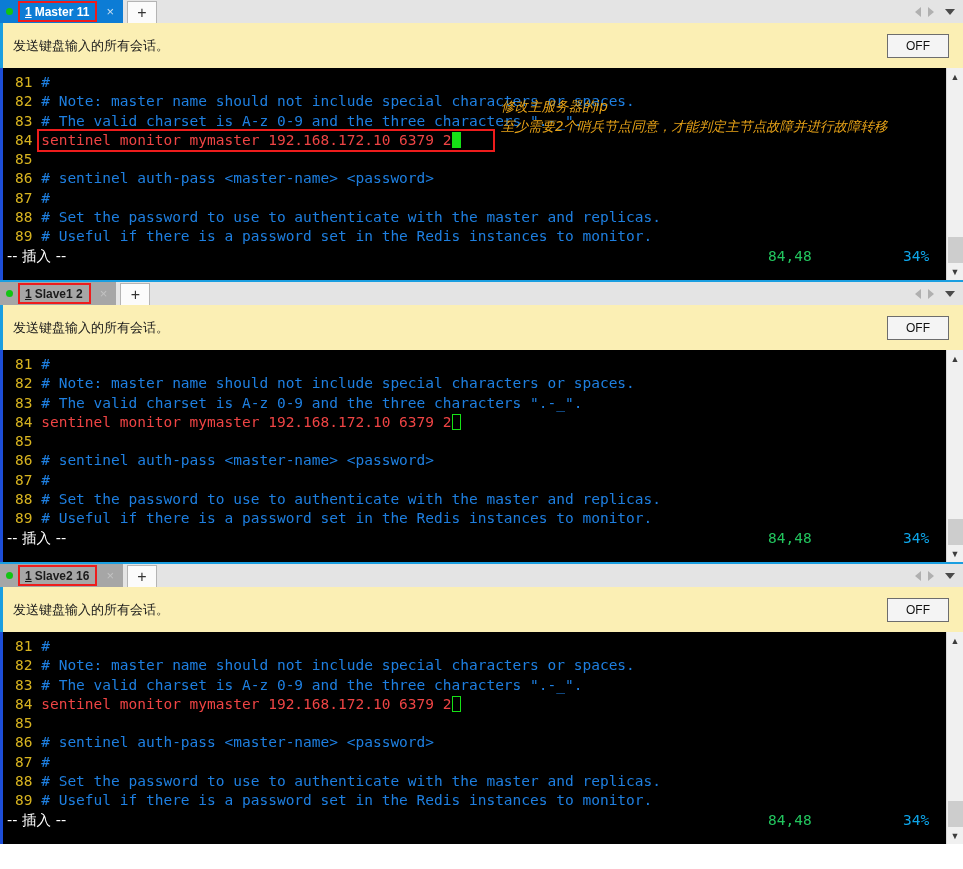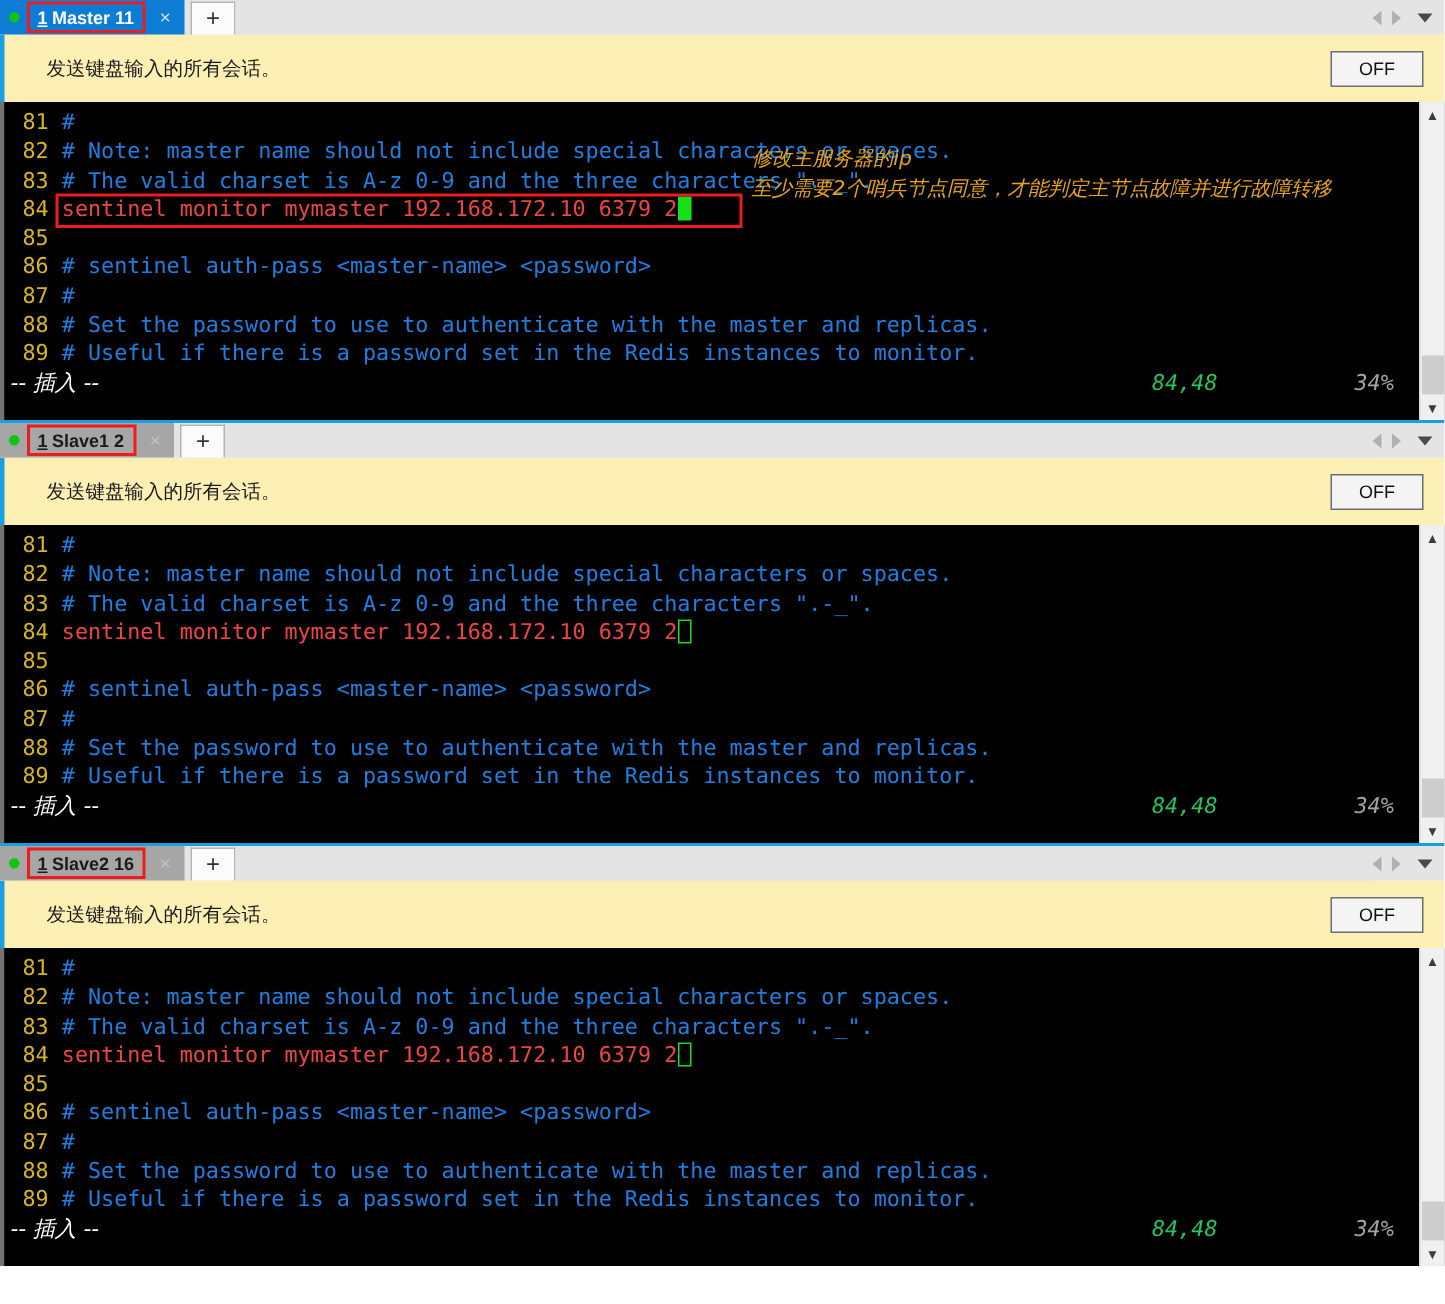--- a/index.html
+++ b/index.html
@@ -122,21 +122,21 @@
     margin-left: 4px;
   }
 
   
   .toolbar {
     height: 45px;
     background: #fbefb4;
     display: flex;
     align-items: center;
     justify-content: space-between;
-    padding: 0 14px 0 28px;
+    padding: 0 14px 0 10px;
     box-sizing: border-box;
     border-left: 3px solid #1a9ee0;
   }
   .toolbar-text {
     font-size: 13px;
     color: #1a1a1a;
   }
   .off-btn {
     width: 62px;
     height: 24px;
@@ -148,21 +148,21 @@
     align-items: center;
     justify-content: center;
     box-sizing: border-box;
   }
 
   
   .term-wrap {
     position: relative;
     display: flex;
     background: #000000;
-    border-left: 3px solid #737373;
+    border-left: 3px solid #1d4ed8;
     box-sizing: border-box;
   }
   .term {
     position: relative;
     flex: 1 1 auto;
     background: #000000;
     font-family: "DejaVu Sans Mono", monospace;
     font-size: 14.5px;
     line-height: 19.3px;
     padding: 5px 0 0 0;
@@ -175,34 +175,33 @@
   }
   .ln { color: #d8b420; }
   .cmt { color: #1e7fe0; }
   .code { color: #ef4444; }
   .statusline {
     white-space: pre;
     padding-left: 4px;
     color: #ffffff;
     position: relative;
     height: 19.3px;
-    font-style: italic;
   }
   .status-cn { font-family: "DejaVu Sans", sans-serif; }
   .pos {
     position: absolute;
     left: 765px;
     top: 0;
     color: #22c55e;
   }
   .pct {
     position: absolute;
     left: 900px;
     top: 0;
-    color: #a3a3a3;
+    color: #0ea5e9;
   }
   .cursor-solid {
     display: inline-block;
     width: 9px;
     height: 16px;
     background: #16e016;
     vertical-align: -3px;
   }
   .cursor-hollow {
     display: inline-block;

